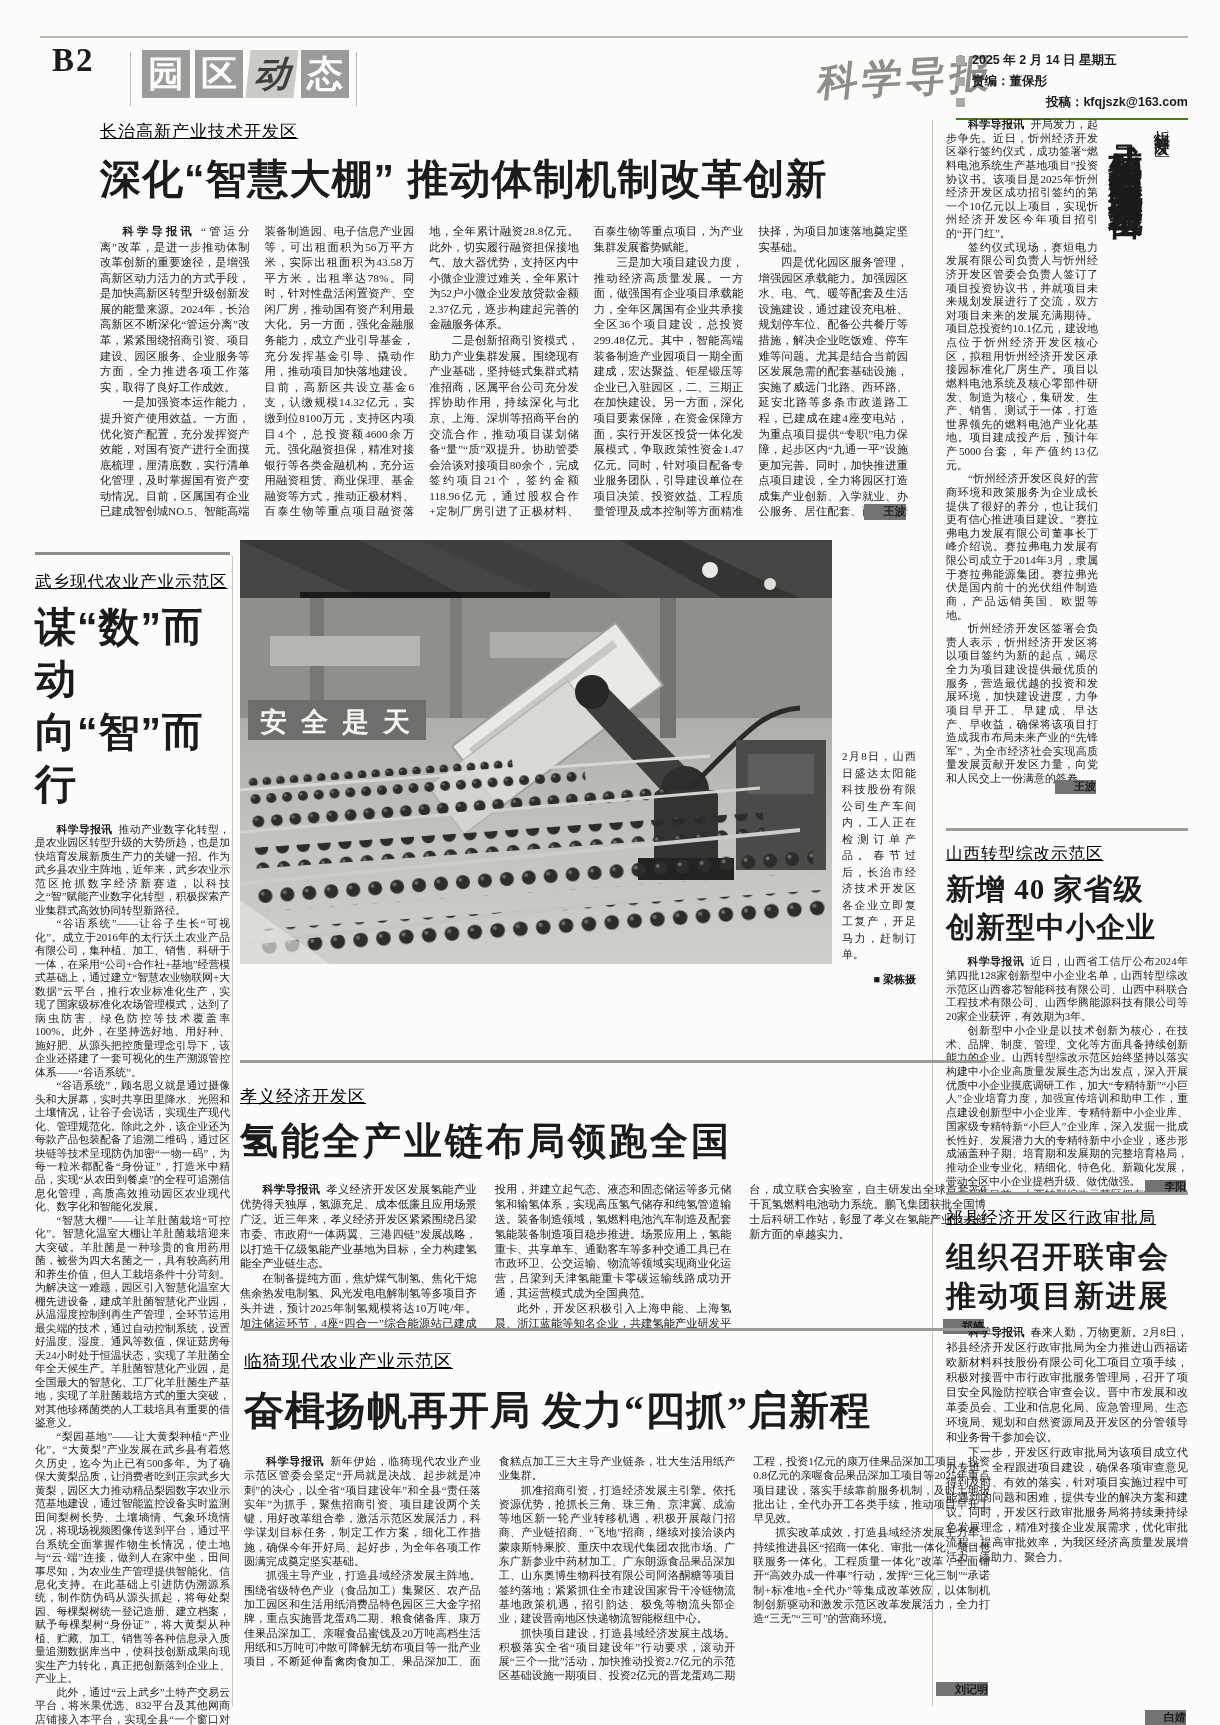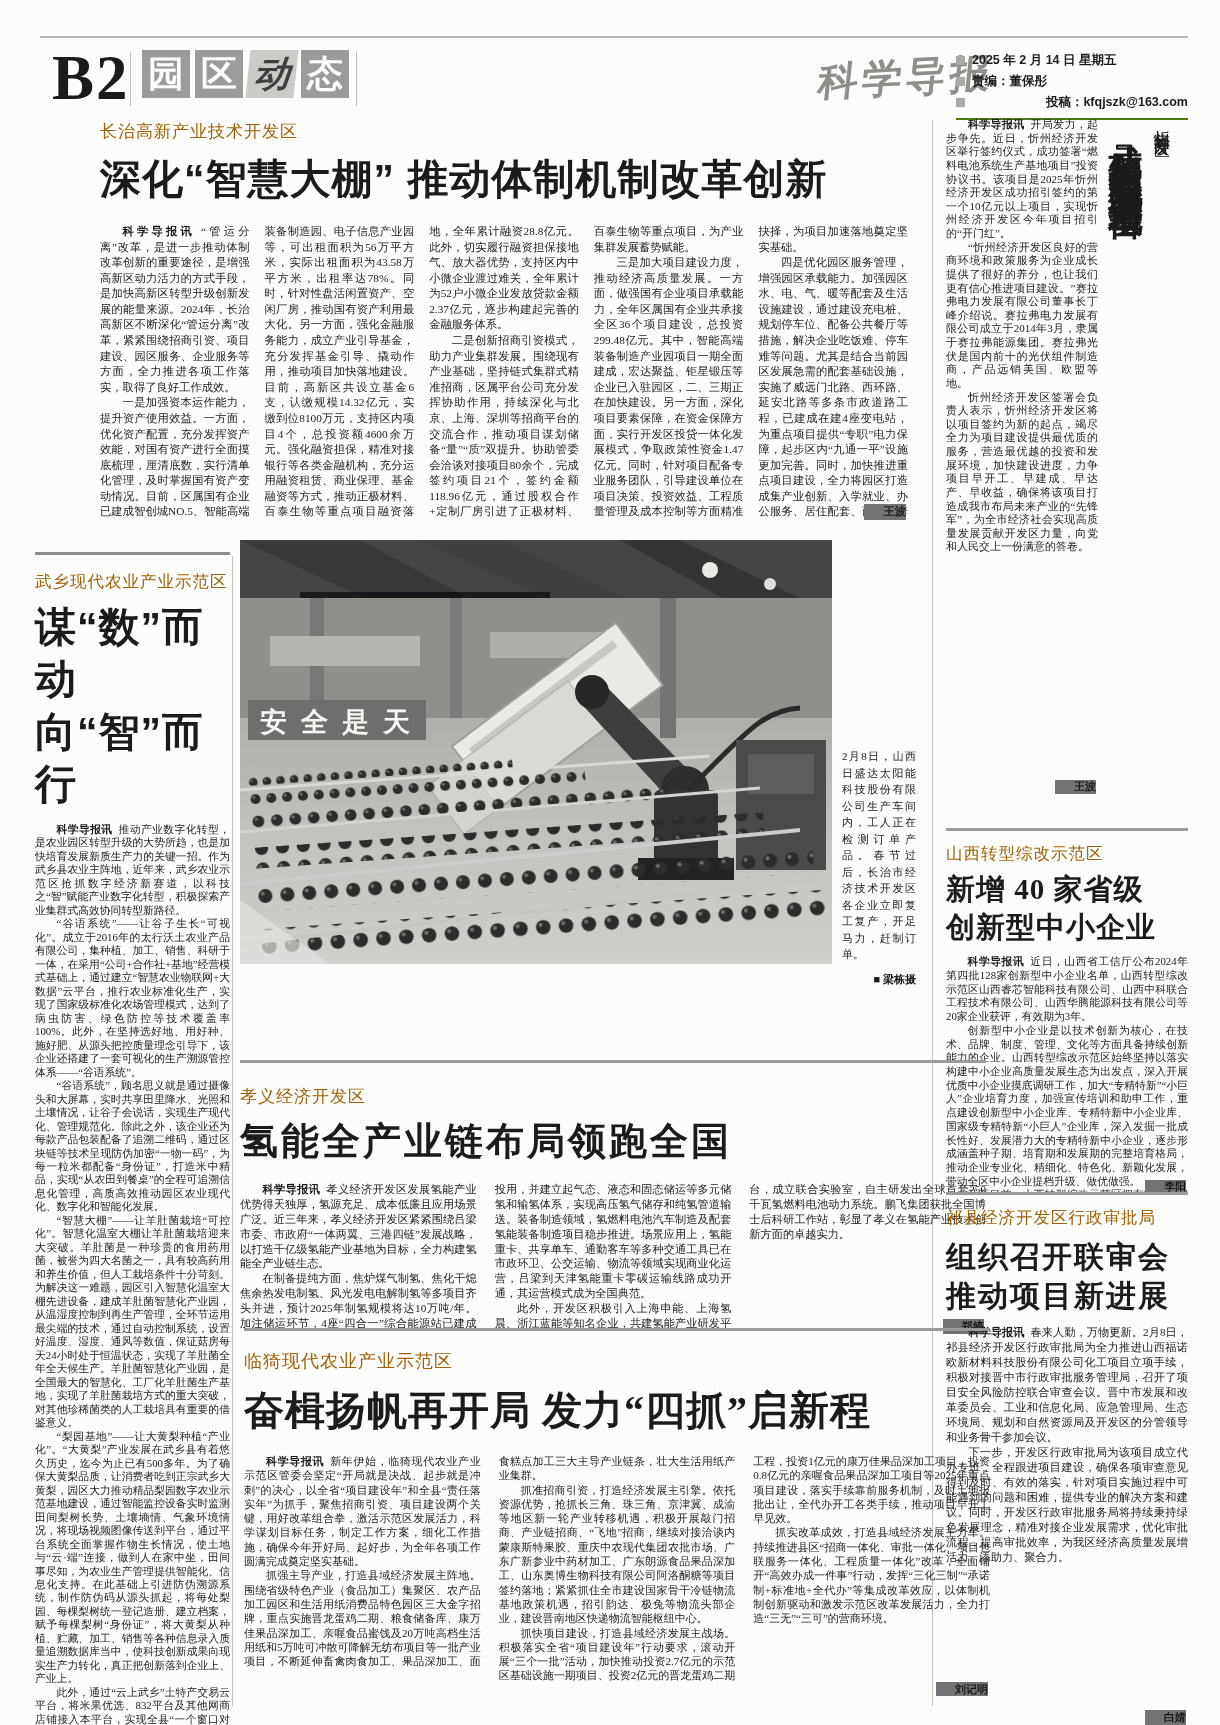--- a/index.html
+++ b/index.html
@@ -4,37 +4,37 @@
 <style>
   html,body{margin:0;padding:0;}
   body{background:#e8e8e6;}
   .page{position:relative;width:1220px;height:1725px;margin:0 auto;background:#fcfcfa;color:#1b1b1b;
         font-family:"Liberation Serif","DejaVu Serif",serif;overflow:hidden;}
   .sans{font-family:"Liberation Sans","DejaVu Sans",sans-serif;}
   .hrule{position:absolute;background:#b9b9b6;}
   .vrule{position:absolute;background:#c4c4c1;width:1px;}
 
   
-  .edition{position:absolute;left:52px;top:42px;font-size:63px;font-weight:900;letter-spacing:2px;}
+  .edition{position:absolute;left:52px;top:42px;font-size:33px;font-weight:900;letter-spacing:2px;}
   .hdr-vr{position:absolute;width:1px;background:#bbb;top:52px;height:54px;}
   .logo{position:absolute;left:142px;top:50px;display:flex;gap:5px;}
   .logo-box{width:48px;height:48px;display:flex;align-items:center;justify-content:center;
             font-size:36px;font-weight:900;}
   .logo-solid{background:#9b9b99;color:#fdfdfb;}
   .logo-script{background:#cbcbc8;color:#3f3f3e;font-style:italic;transform:skewX(-6deg);
                font-family:"Liberation Serif",serif;}
   .masthead{position:absolute;left:818px;top:50px;font-size:40px;font-weight:700;color:#8e8e8b;
             letter-spacing:4px;transform:rotate(-3deg) skewX(-9deg);font-family:"Liberation Serif",serif;}
   .pubinfo{position:absolute;left:956px;top:52px;width:232px;border-bottom:2px solid #4d7c0f;
            padding-bottom:7px;font-size:12.5px;font-weight:700;font-family:"Liberation Sans",sans-serif;}
   .pubinfo .row{display:flex;align-items:center;margin-bottom:4px;white-space:nowrap;}
   .sq{display:inline-block;width:9px;height:9px;background:#a9a9a6;margin-right:7px;flex:0 0 auto;}
 
   
-  .kicker{font-family:"Liberation Sans","DejaVu Sans",sans-serif;font-size:17px;letter-spacing:1px;color:#a16207;}
+  .kicker{font-family:"Liberation Sans","DejaVu Sans",sans-serif;font-size:17px;letter-spacing:1px;color:#000000;text-decoration:underline;}
   .art-body{position:relative;text-align:justify;overflow:hidden;column-fill:auto;}
   .para{margin:0;text-indent:2em;}
   .byline{font-weight:700;font-family:"Liberation Sans",sans-serif;padding-right:6px;}
   .author{position:absolute;right:2px;bottom:0;font-weight:700;background:#737373;padding-left:19px;margin-left:32px;}
 
   
   .main-art{position:absolute;left:100px;top:120px;width:808px;}
   .main-head{margin-top:9px;font-size:41px;font-weight:900;letter-spacing:1px;white-space:nowrap;}
   .main-body{margin-top:17px;height:296px;column-count:5;column-gap:15px;
              font-size:11.3px;line-height:1.38;}
@@ -136,20 +136,21 @@
           <p class="para">四是优化园区服务管理，增强园区承载能力。加强园区水、电、气、暖等配套及生活设施建设，通过建设充电桩、规划停车位、配备公共餐厅等措施，解决企业吃饭难、停车难等问题。尤其是结合当前园区发展急需的配套基础设施，实施了威远门北路、西环路、延安北路等多条市政道路工程，已建成在建4座变电站，为重点项目提供“专职”电力保障，起步区内“九通一平”设施更加完善。同时，加快推进重点项目建设，全力将园区打造成集产业创新、入学就业、办公服务、居住配套、商贸配套于一体的成熟产业社区，促进产城融合。</p>
         </div>
       <span class="author">王波</span>
     </div>
   </div>
 
   <div class="xz">
     <div class="art-body xz-body">
       <p class="para"><span class="byline">科学导报讯</span><span>开局发力，起步争先。近日，忻州经济开发区举行签约仪式，成功签署“燃料电池系统生产基地项目”投资协议书。该项目是2025年忻州经济开发区成功招引签约的第一个10亿元以上项目，实现忻州经济开发区今年项目招引的“开门红”。</span></p>
       <div>
+          <p class="para">签约仪式现场，赛烜电力发展有限公司负责人与忻州经济开发区管委会负责人签订了项目投资协议书，并就项目未来规划发展进行了交流，双方对项目未来的发展充满期待。项目总投资约10.1亿元，建设地点位于忻州经济开发区核心区，拟租用忻州经济开发区承接园标准化厂房生产。项目以燃料电池系统及核心零部件研发、制造为核心，集研发、生产、销售、测试于一体，打造世界领先的燃料电池产业化基地。项目建成投产后，预计年产5000台套，年产值约13亿元。</p>
           <p class="para">“忻州经济开发区良好的营商环境和政策服务为企业成长提供了很好的养分，也让我们更有信心推进项目建设。”赛拉弗电力发展有限公司董事长丁峰介绍说。赛拉弗电力发展有限公司成立于2014年3月，隶属于赛拉弗能源集团。赛拉弗光伏是国内前十的光伏组件制造商，产品远销美国、欧盟等地。</p>
           <p class="para">忻州经济开发区签署会负责人表示，忻州经济开发区将以项目签约为新的起点，竭尽全力为项目建设提供最优质的服务，营造最优越的投资和发展环境，加快建设进度，力争项目早开工、早建成、早达产、早收益，确保将该项目打造成我市布局未来产业的“先锋军”，为全市经济社会实现高质量发展贡献开发区力量，向党和人民交上一份满意的答卷。</p>
         </div>
       <span class="author">王波</span>
     </div>
     <div class="xz-head">成功签约『燃料电池系统生产基地项目』</div>
     <div class="xz-kicker">忻州经济开发区</div>
   </div>
 
   <div class="wx">

